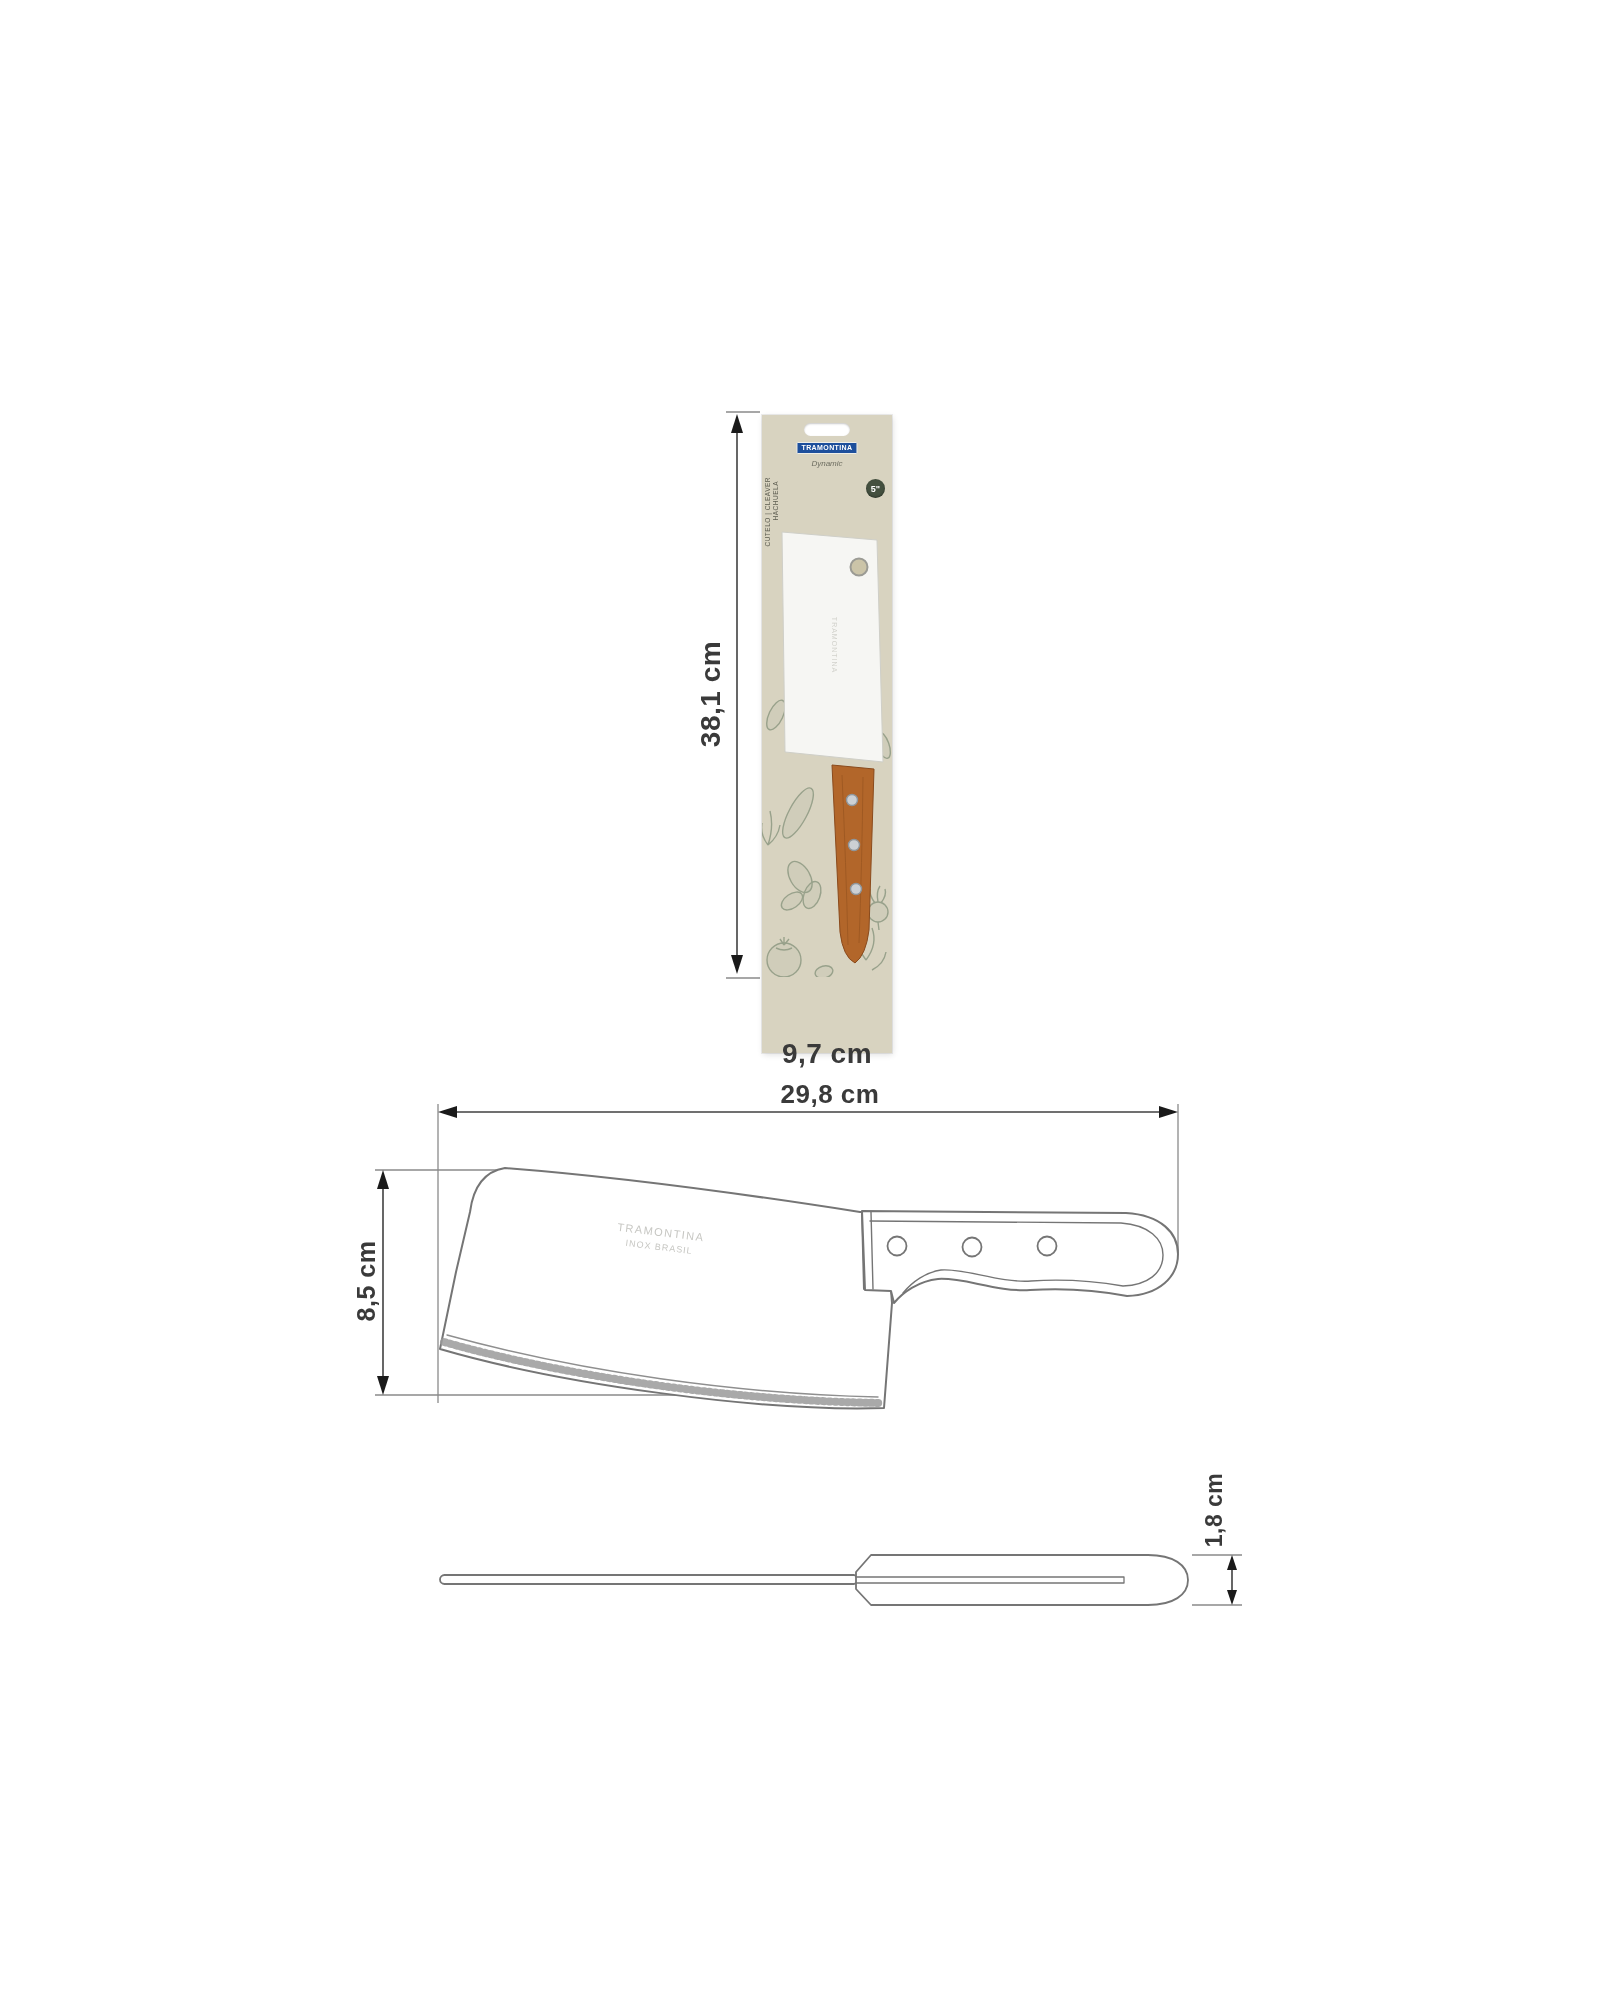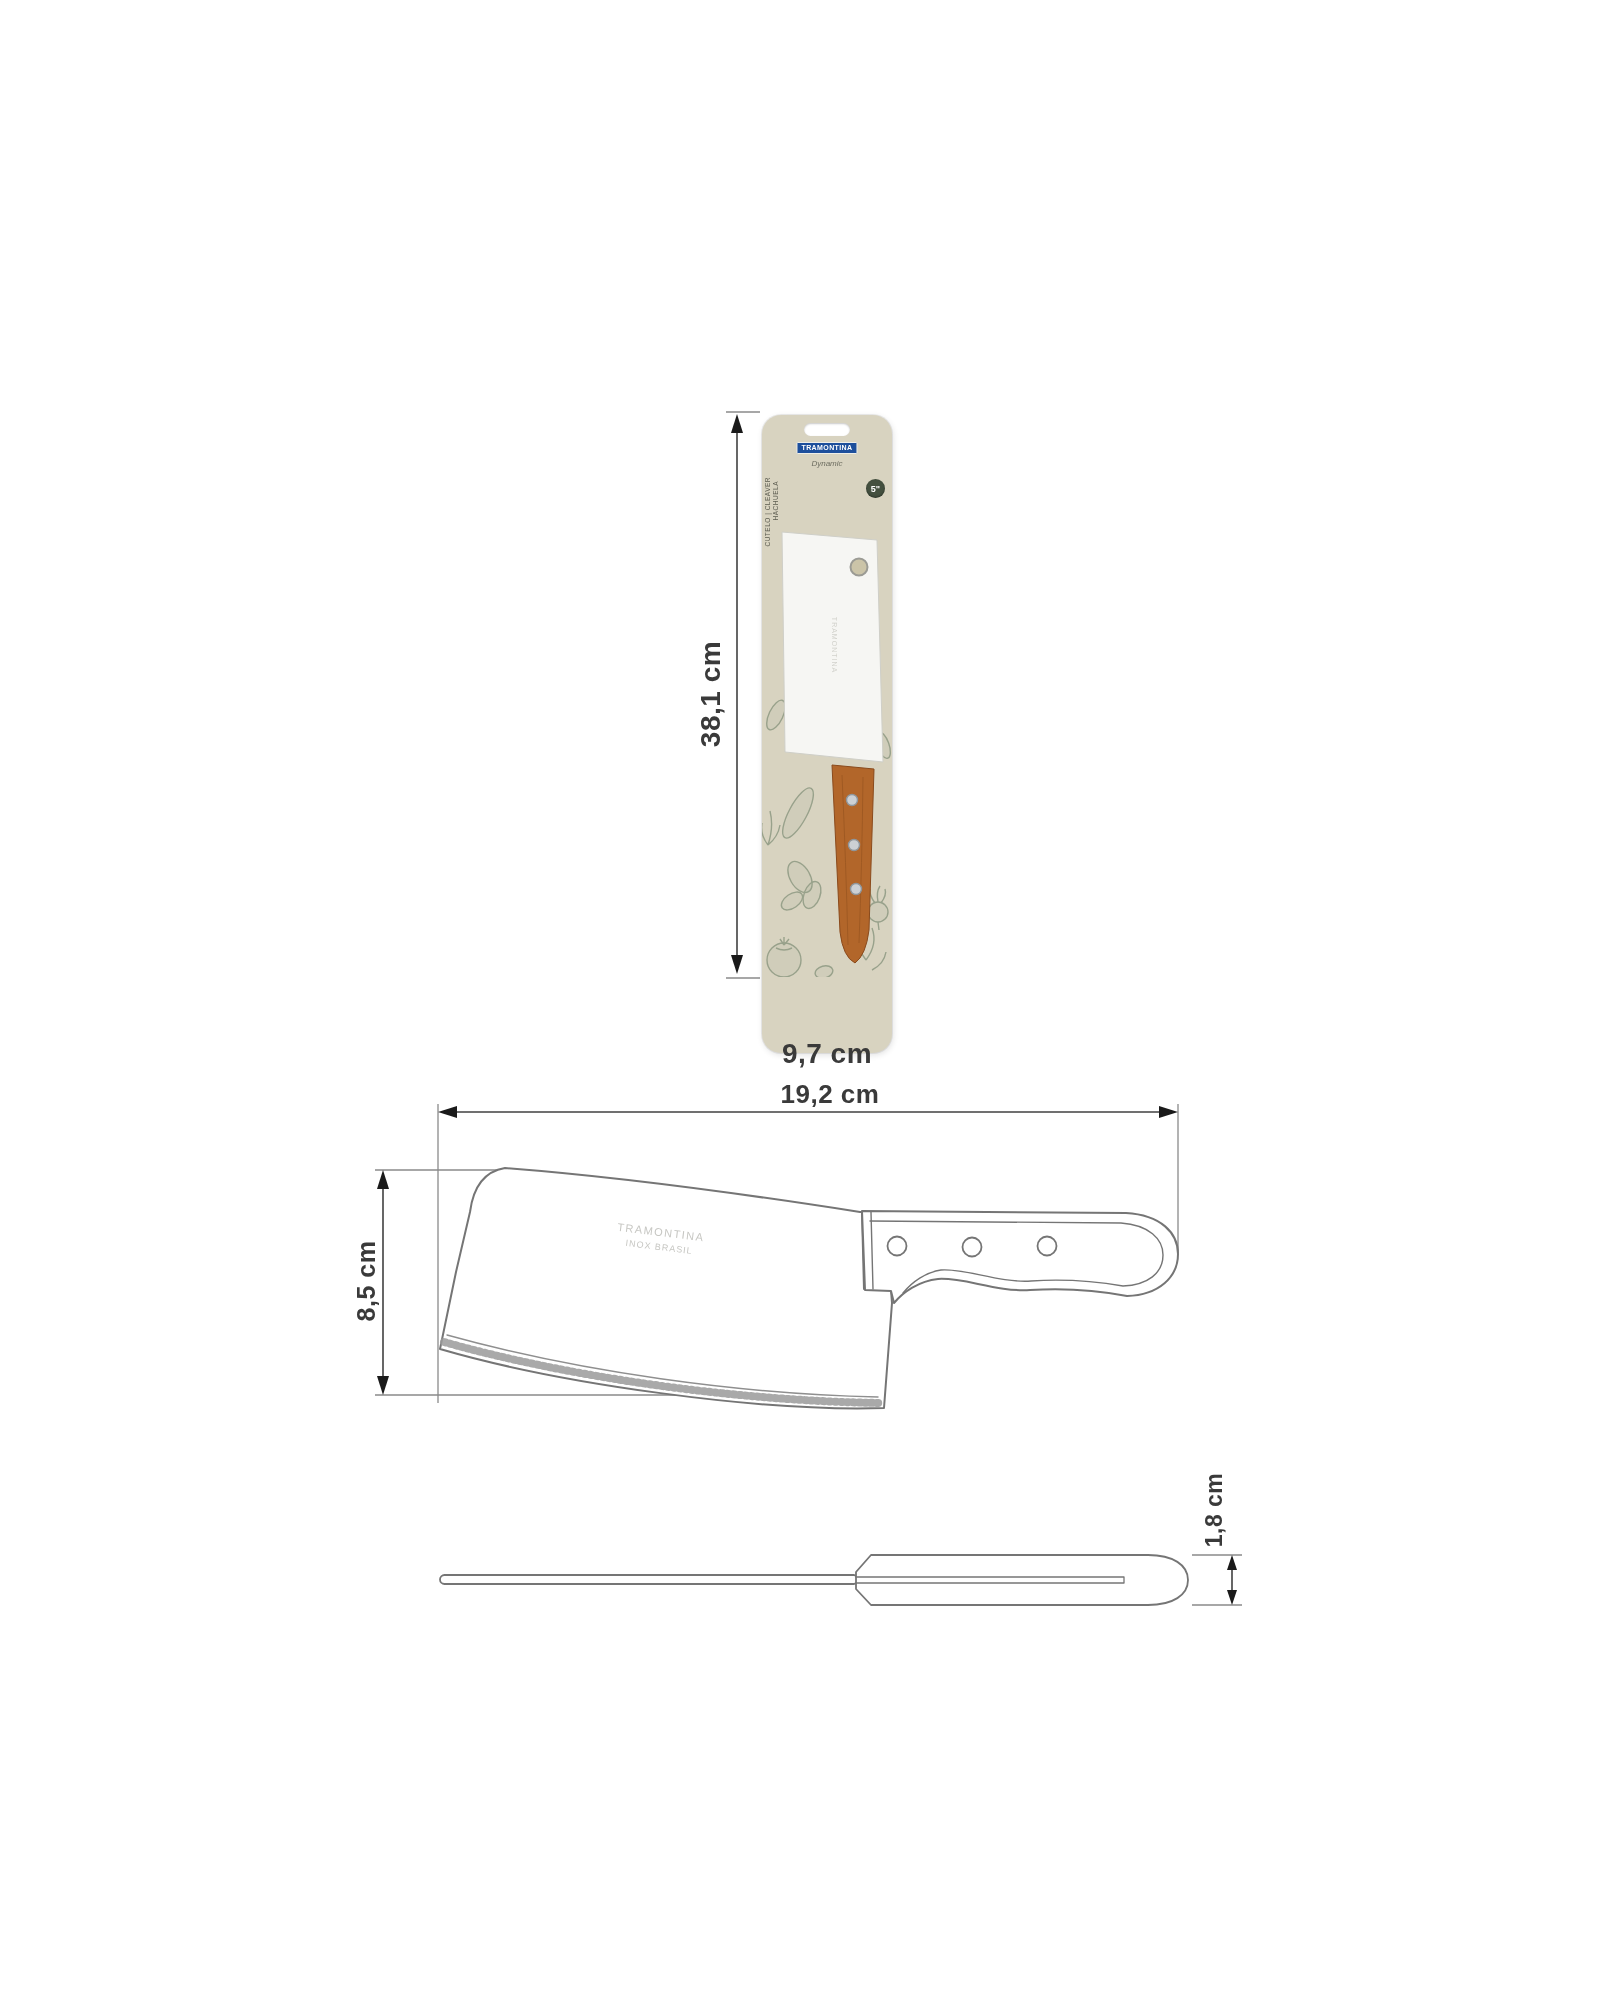--- a/index.html
+++ b/index.html
@@ -12,21 +12,21 @@
   
   .dim-label {
     position:absolute; font-weight:bold; color:#3a3a3a; white-space:nowrap;
     transform:translate(-50%,-50%); letter-spacing:0.5px;
   }
   .dim-label.v { transform:translate(-50%,-50%) rotate(-90deg); }
 
   
   .card {
     position:absolute; left:762px; top:415px; width:130px; height:638px;
-    background:#d8d3c0; box-shadow:0 0 0 1px rgba(0,0,0,0.07), 1px 2px 6px rgba(0,0,0,0.12);border-radius:19px;
+    background:#d8d3c0; box-shadow:0 0 0 1px rgba(0,0,0,0.07), 1px 2px 6px rgba(0,0,0,0.12);
   }
   .knife-svg, .flora-svg { position:absolute; left:0; top:0; }
   .hang-slot {
     position:absolute; left:50%; top:8px; transform:translateX(-50%);
     width:46px; height:13px; background:#ffffff; border-radius:7px;
     box-shadow: inset 0 1px 2px rgba(0,0,0,0.22);
   }
   .brand-badge {
     position:absolute; left:50%; top:27px; transform:translateX(-50%);
     background:#1d4f9c; color:#ffffff; border:1px solid #eeeee8;
@@ -183,19 +183,19 @@
       <span>5"</span>
     </div>
     <div class="cat-text c1">CUTELO | CLEAVER</div>
     <div class="cat-text c2">HACHUELA</div>
   </div>
 
   <div class="dim-label v" style="left:711px; top:694px; font-size:28px;">38,1 cm</div>
 
   <div class="dim-label" style="left:827px; top:1030px; font-size:28px;margin-top:24px;">9,7 cm</div>
 
-  <div class="dim-label" style="left:830px; top:1094px; font-size:26px;">19,2 cm</div>
+  <div class="dim-label" style="left:830px; top:1094px; font-size:26px;">29,8 cm</div>
 
   <div class="dim-label v" style="left:366px; top:1281px; font-size:25px;">8,5 cm</div>
 
   <div class="dim-label v" style="left:1214px; top:1510px; font-size:23px;">1,8 cm</div>
 
 </div>
 
 </body></html>

